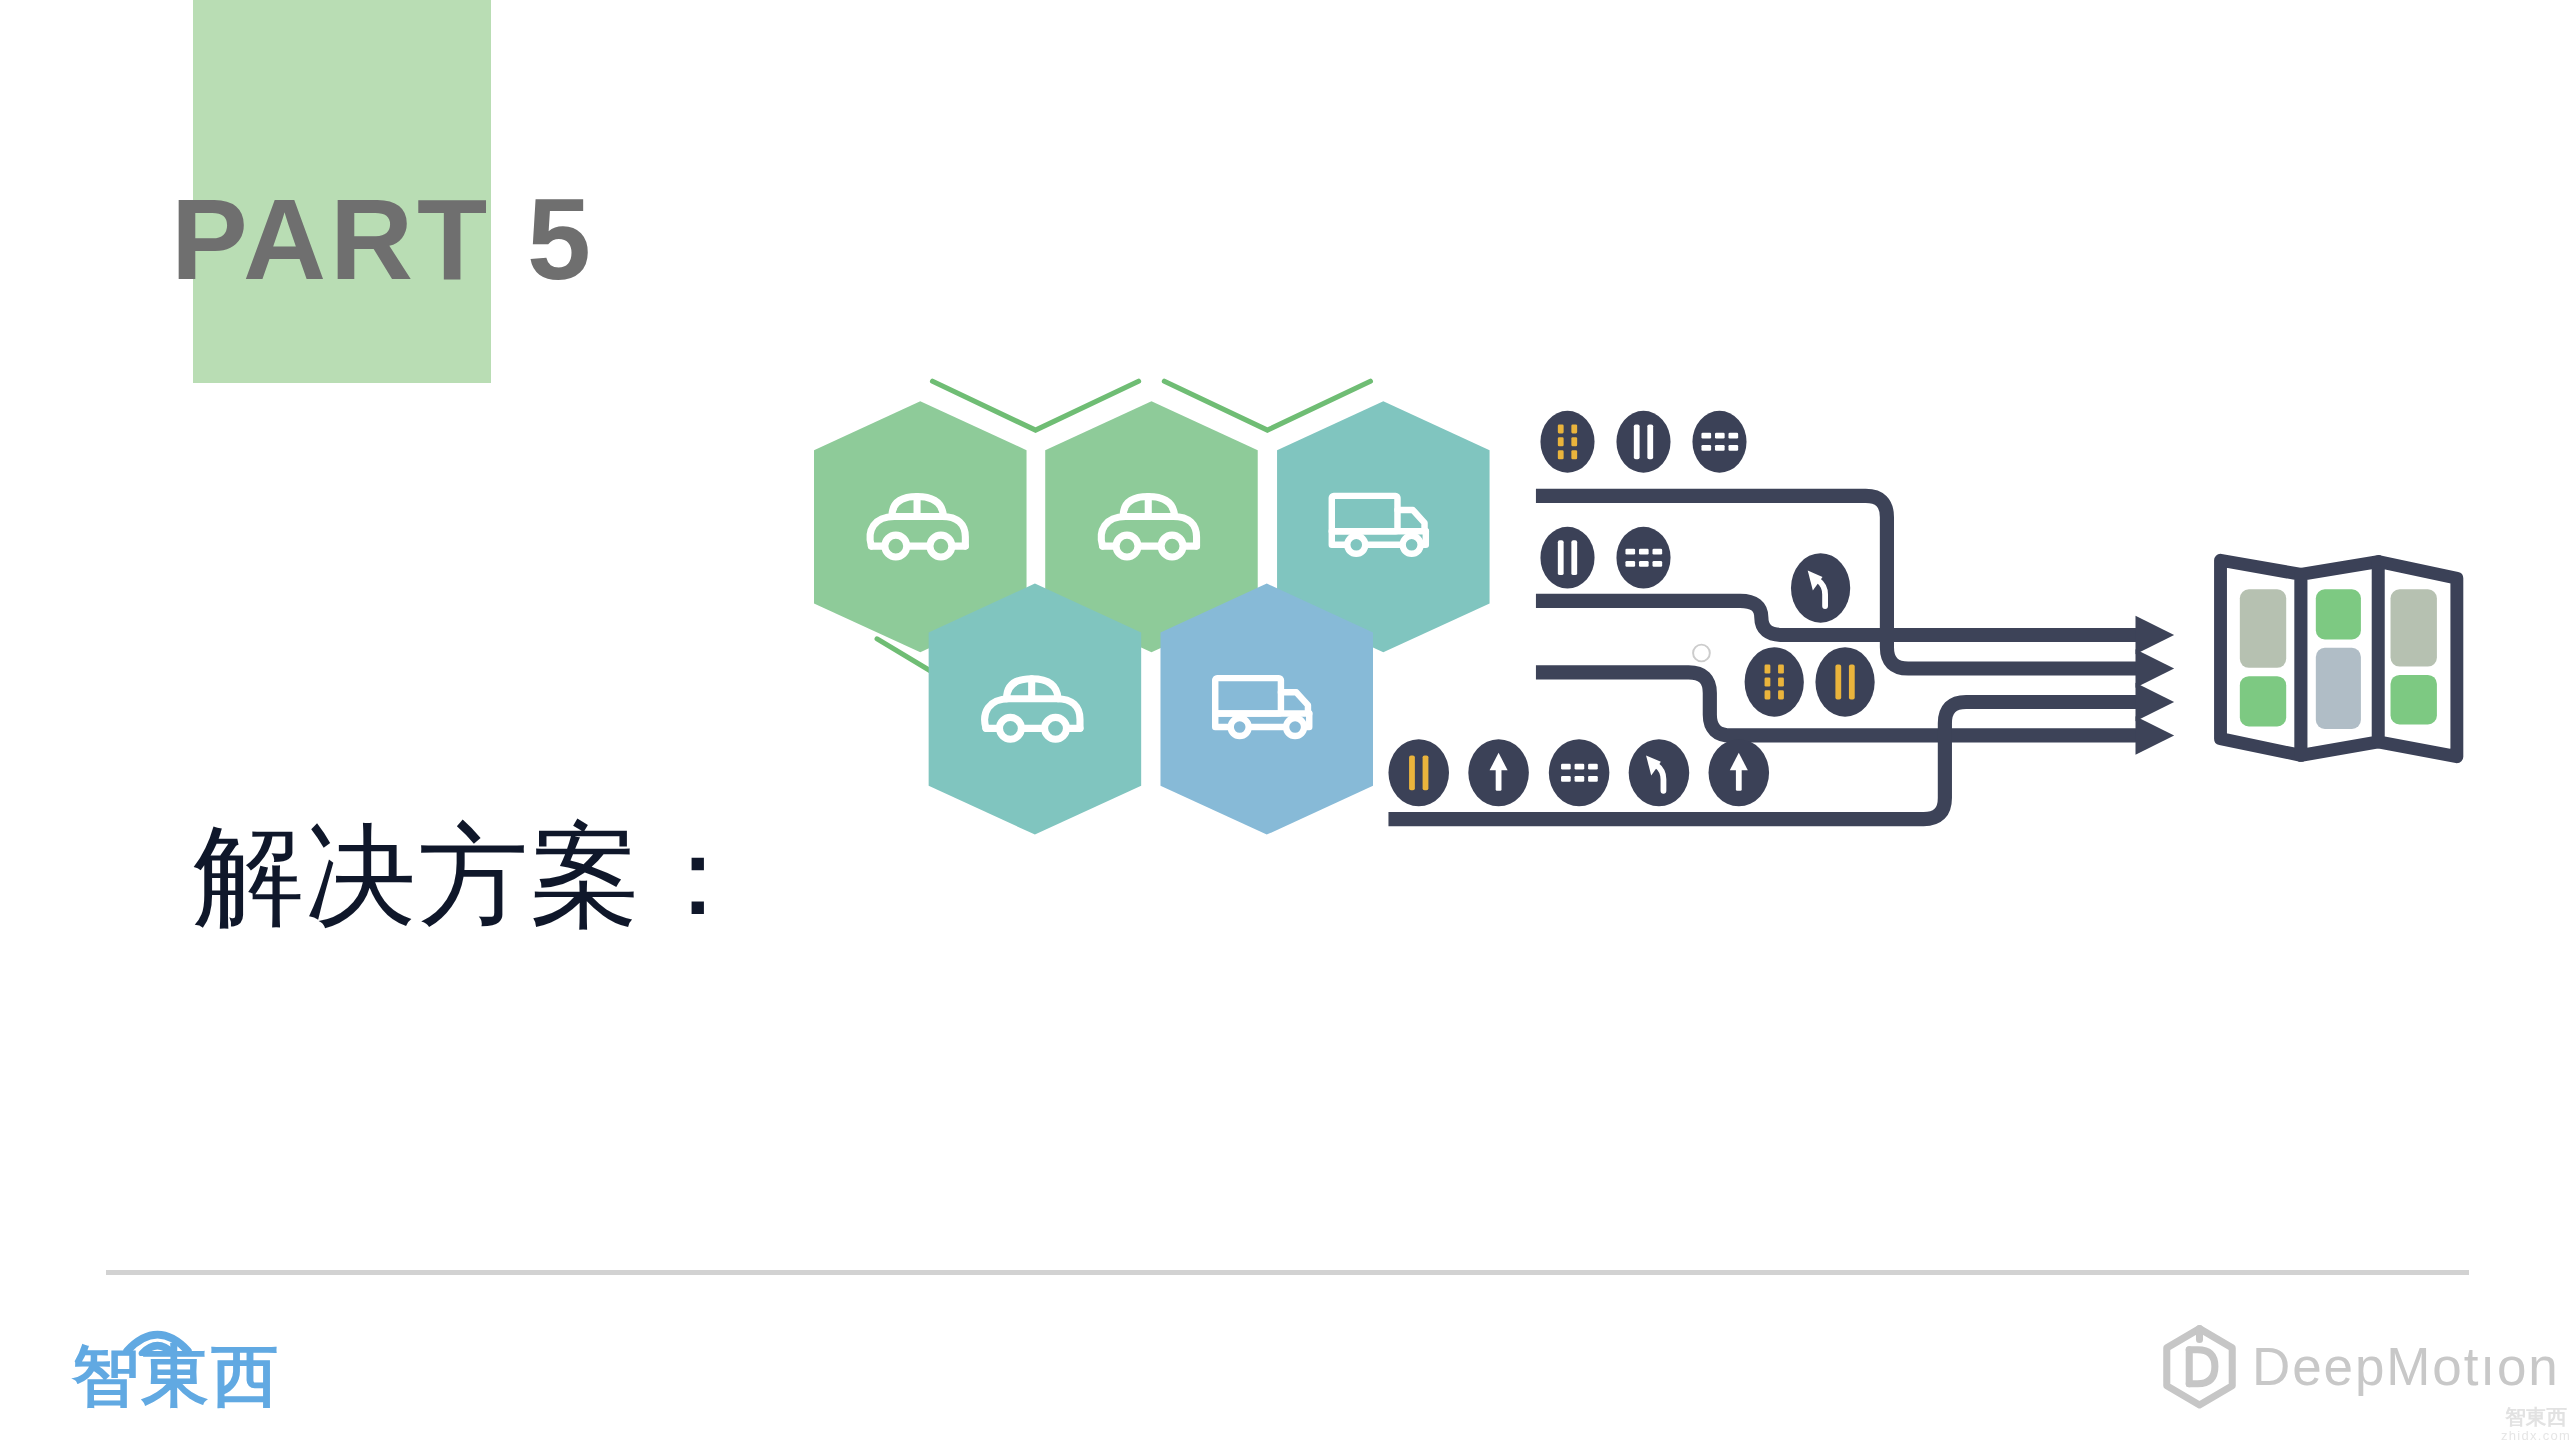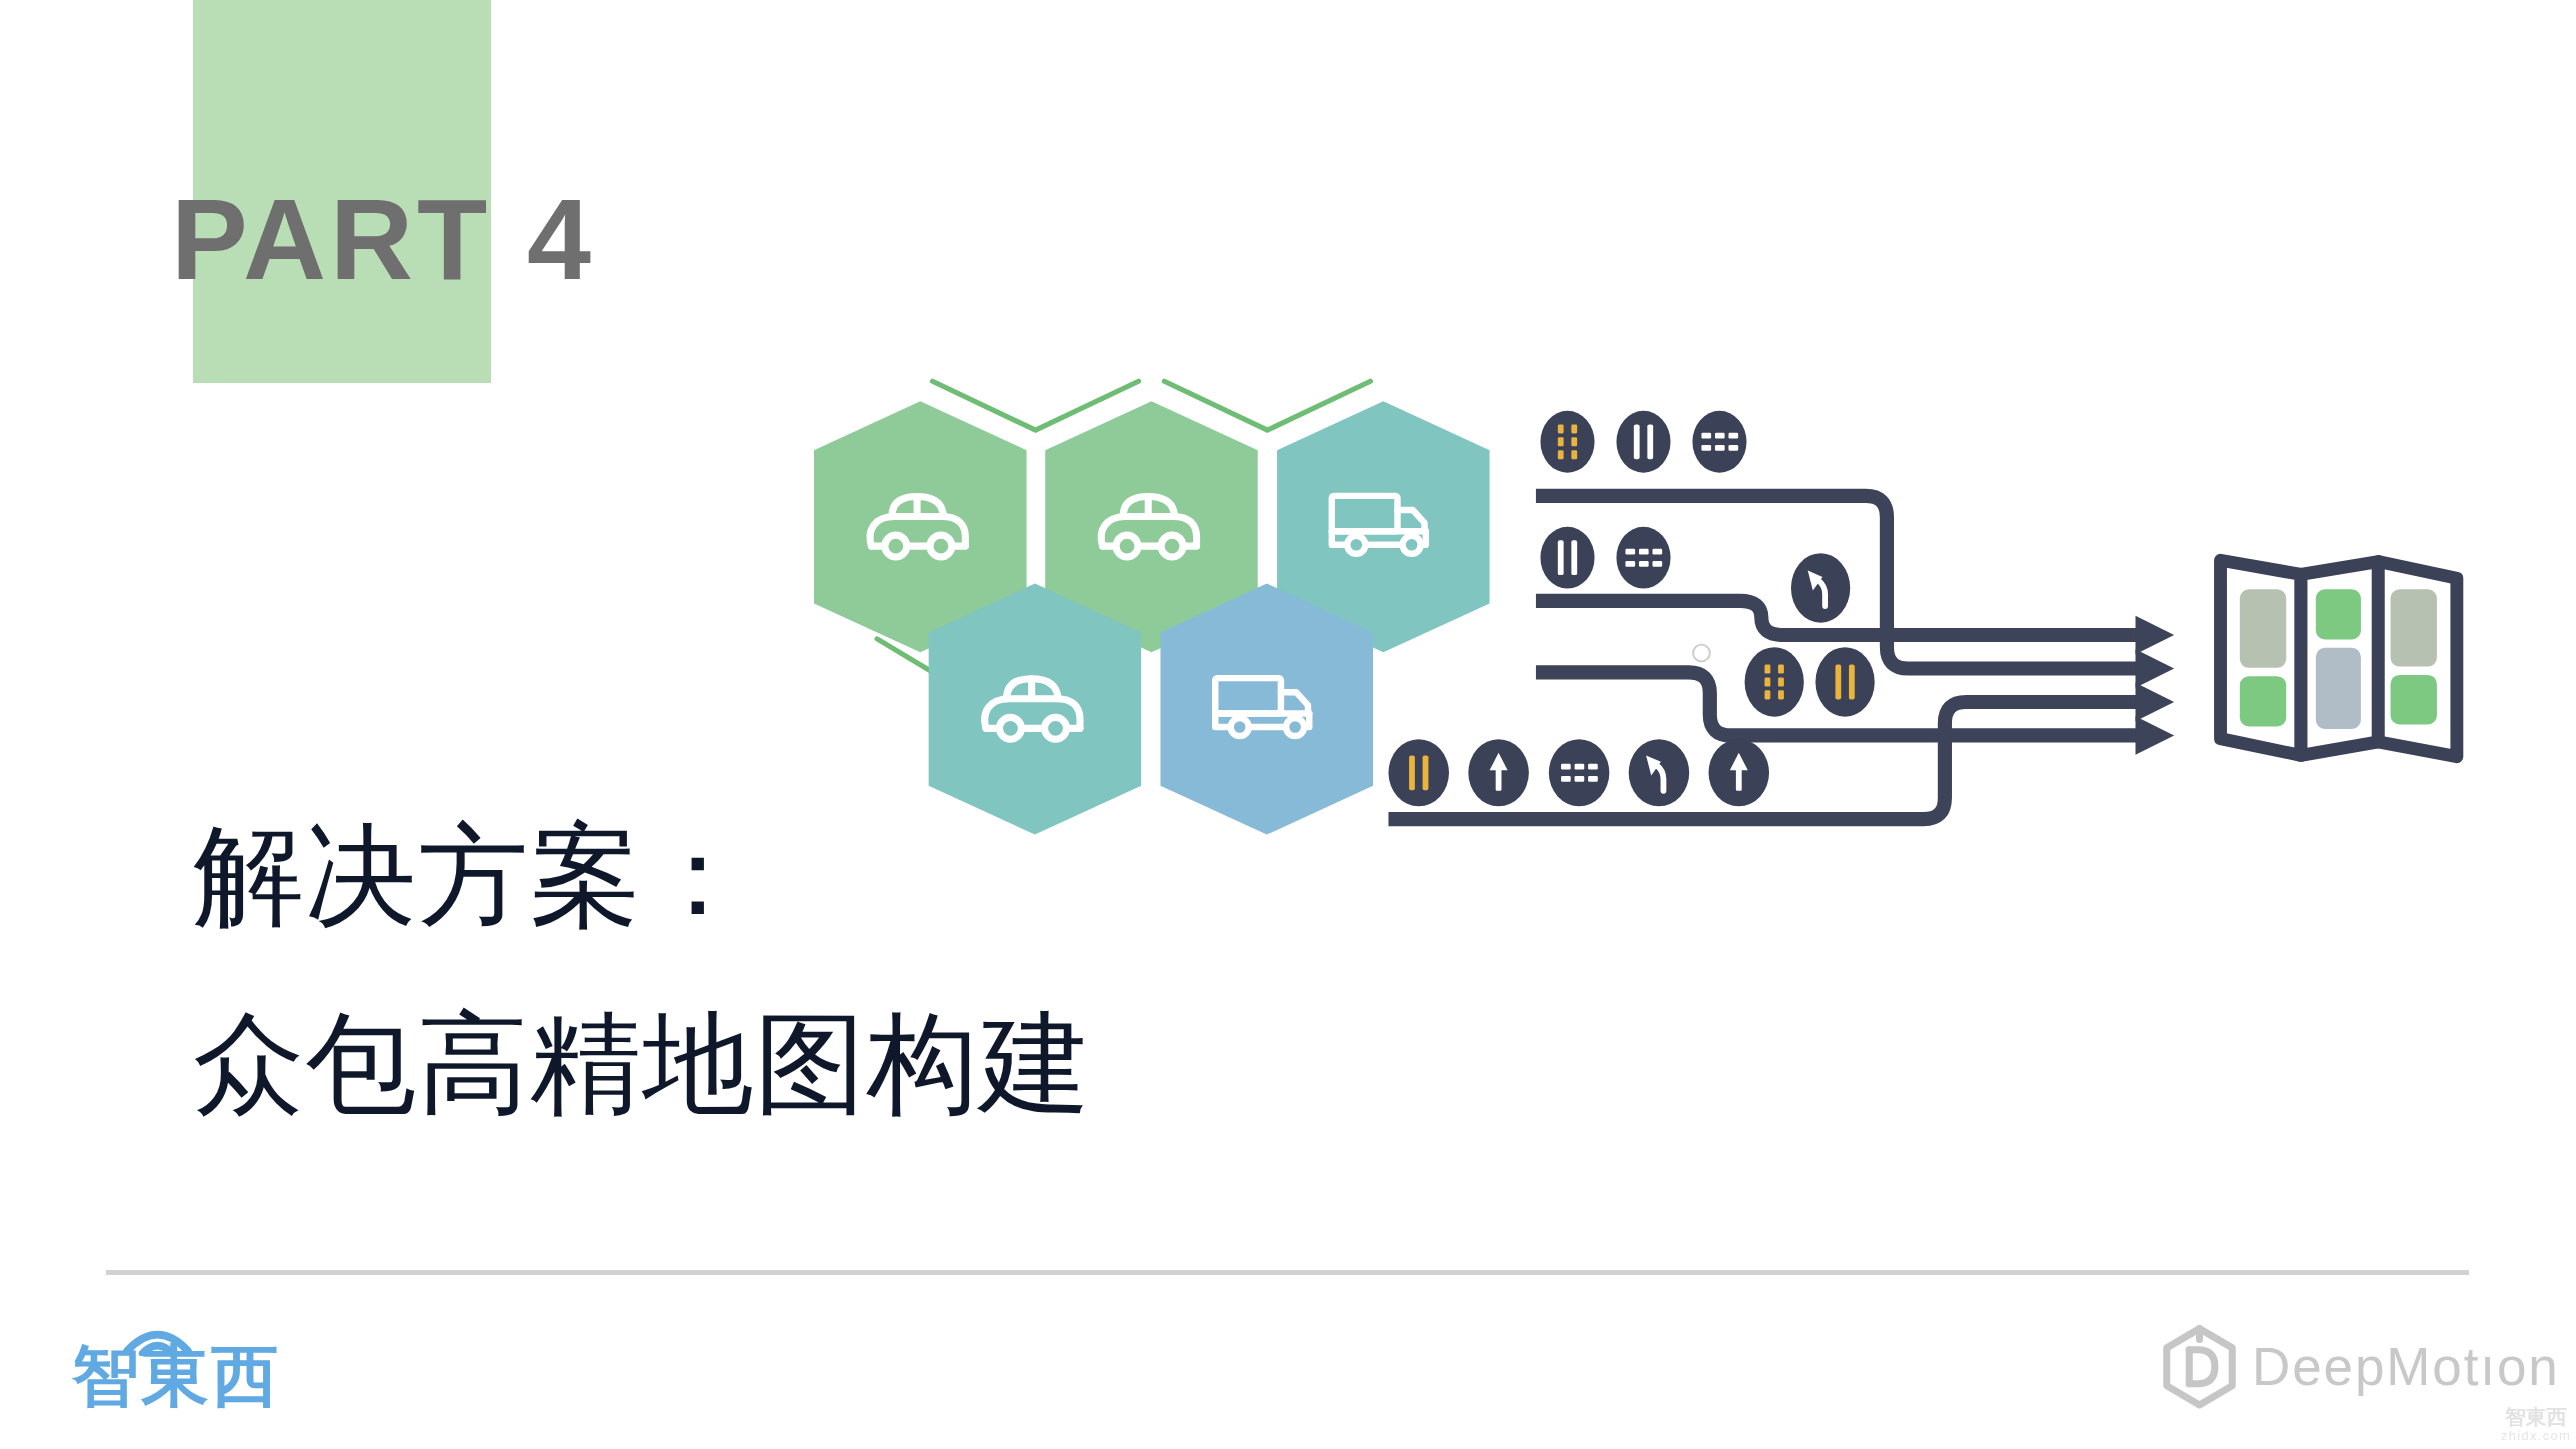--- a/index.html
+++ b/index.html
@@ -23,21 +23,21 @@
   .watermark{position:absolute;left:2501px;top:1405px;text-align:center;line-height:1.15;}
   .watermark .wm1{display:block;font-size:20.6px;color:#e2e2e2;font-weight:700;}
   .watermark .wm2{display:block;font-size:13px;color:#e6e6e6;letter-spacing:1.3px;}
 </style>
 </head>
 <body>
 
 <div class="stage">
 
   <div class="green-block"></div>
-  <div class="part-label">PART 4</div>
+  <div class="part-label">PART 5</div>
 
   <svg class="diagram-svg" viewBox="0 0 4000 2250">
     <defs>
 
       <g id="v-car" stroke="#ffffff" stroke-width="11" fill="none" stroke-linecap="round" stroke-linejoin="round">
         <path d="M -44 -16 Q -44 -47 -5 -47 Q 34 -47 36 -16"></path>
         <line x1="-5" y1="-47" x2="-5" y2="-18"></line>
         <path d="M -76 30 C -83 6 -72 -16 -40 -16 L 34 -16 C 58 -16 70 -4 70 16 L 70 30"></path>
         <path d="M -76 30 L -56 30"></path>
         <path d="M -20 30 L 14 30"></path>
@@ -161,21 +161,20 @@
         <rect x="3478" y="1050" width="72" height="78" rx="14" fill="#7dc982"></rect>
         <rect x="3596" y="915" width="70" height="78" rx="14" fill="#7dc982"></rect>
         <rect x="3596" y="1006" width="70" height="126" rx="14" fill="#b0bdc6"></rect>
         <rect x="3712" y="915" width="72" height="120" rx="14" fill="#b6c1b1"></rect>
         <rect x="3712" y="1048" width="72" height="77" rx="14" fill="#7dc982"></rect>
       </g>
     </g>
   </svg>
 
   <div class="headline h1">解决方案：</div>
-  <div class="headline h2">众包高精地图构建</div>
 
   <div class="divider"></div>
 
   <div class="zhidx">
     <svg class="wifi" width="97" height="40" viewBox="0 0 150 62">
       <g fill="none" stroke="#61a9e2" stroke-width="12" stroke-linecap="round">
         <path d="M28 54 Q75 4 122 54"></path>
         <path d="M52 58 Q75 34 98 58"></path>
       </g>
     </svg>

